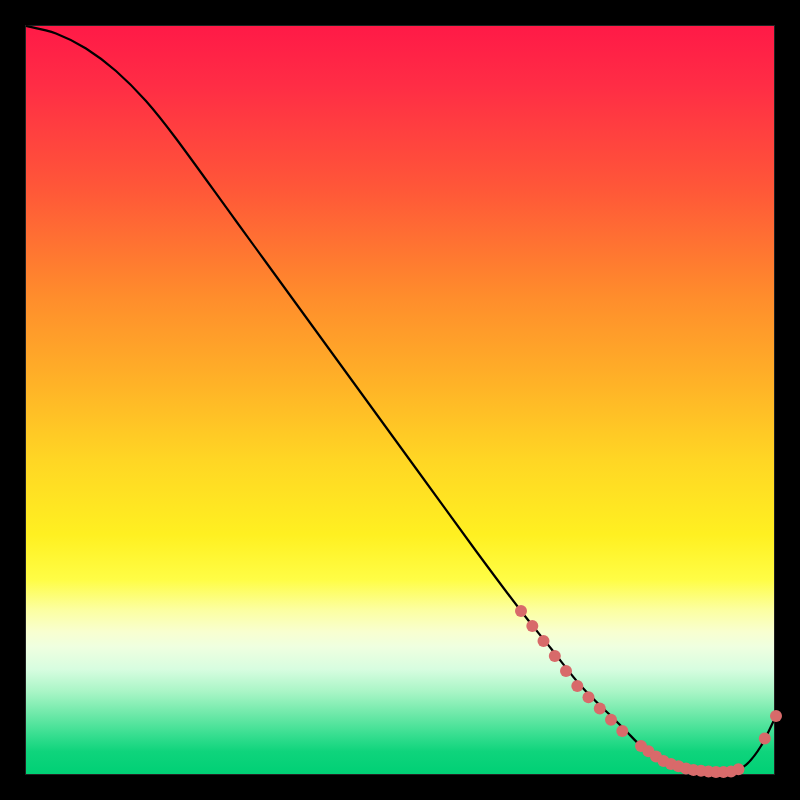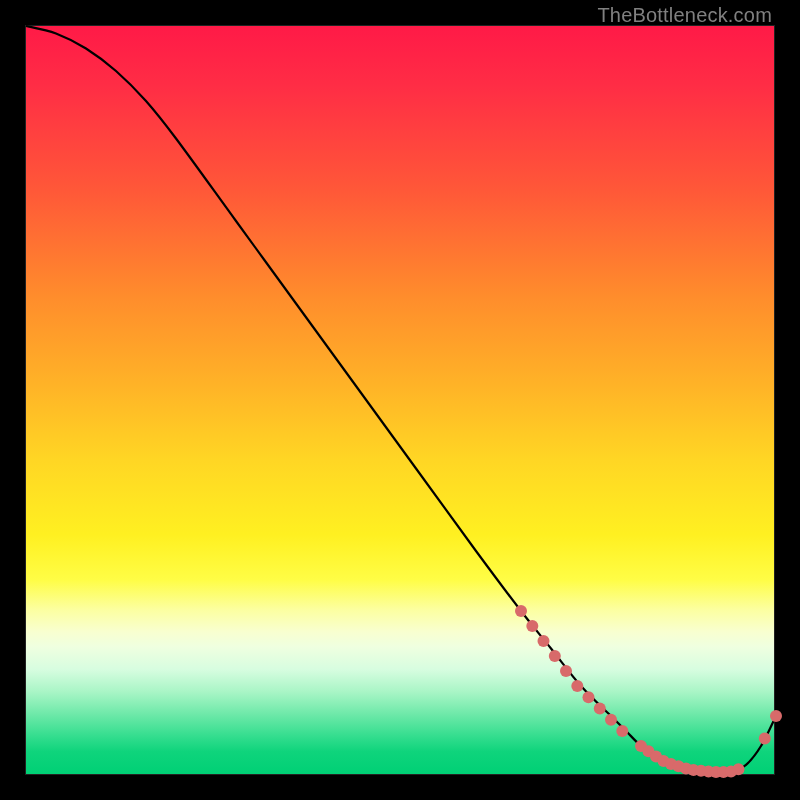--- a/index.html
+++ b/index.html
@@ -60,21 +60,20 @@
     top: 0;
     width: 750px;
     height: 750px;
     overflow: visible;
   }
 </style>
 </head>
 <body>
 <div class="frame">
 
-  <div class="attribution">TheBottleneck.com</div>
 
   <div class="plot-box">
     <svg class="curve" viewBox="0 0 750 750">
 
       <path id="curve-path" fill="none" stroke="#000000" stroke-width="2.2" d="M 0.0 0.0 C 5.4 1.3, 19.2 3.5, 30.0 7.5 C 40.8 11.6, 49.2 15.8, 60.0 22.5 C 70.8 29.3, 79.2 35.5, 90.0 45.0 C 100.8 54.5, 109.2 62.9, 120.0 75.0 C 130.8 87.2, 133.8 90.9, 150.0 112.5 C 166.2 134.1, 188.4 165.3, 210.0 195.0 C 231.6 224.7, 248.4 247.8, 270.0 277.5 C 291.6 307.2, 308.4 330.3, 330.0 360.0 C 351.6 389.7, 368.4 412.8, 390.0 442.5 C 411.6 472.2, 431.1 499.4, 450.0 525.0 C 468.9 550.6, 481.5 567.5, 495.0 585.0 C 508.5 602.5, 514.2 609.0, 525.0 622.5 C 535.8 636.0, 544.2 647.9, 555.0 660.0 C 565.8 672.1, 576.9 681.9, 585.0 690.0 C 593.1 698.1, 594.6 699.6, 600.0 705.0 C 605.4 710.4, 609.6 715.3, 615.0 720.0 C 620.4 724.7, 624.6 727.9, 630.0 731.3 C 635.4 734.6, 639.6 736.7, 645.0 738.8 C 650.4 740.8, 654.6 741.4, 660.0 742.5 C 665.4 743.6, 669.6 744.1, 675.0 744.8 C 680.4 745.4, 684.6 746.1, 690.0 746.3 C 695.4 746.4, 699.6 746.9, 705.0 745.5 C 710.4 744.1, 714.6 743.3, 720.0 738.8 C 725.4 734.2, 729.6 728.8, 735.0 720.0 C 740.4 711.2, 747.3 695.4, 750.0 690.0"></path>
 
       <g id="dot-layer">
           <circle cx="495.0" cy="585.0" r="6" fill="#d86a6a"></circle>
           <circle cx="506.3" cy="600.0" r="6" fill="#d86a6a"></circle>
           <circle cx="517.5" cy="615.0" r="6" fill="#d86a6a"></circle>

